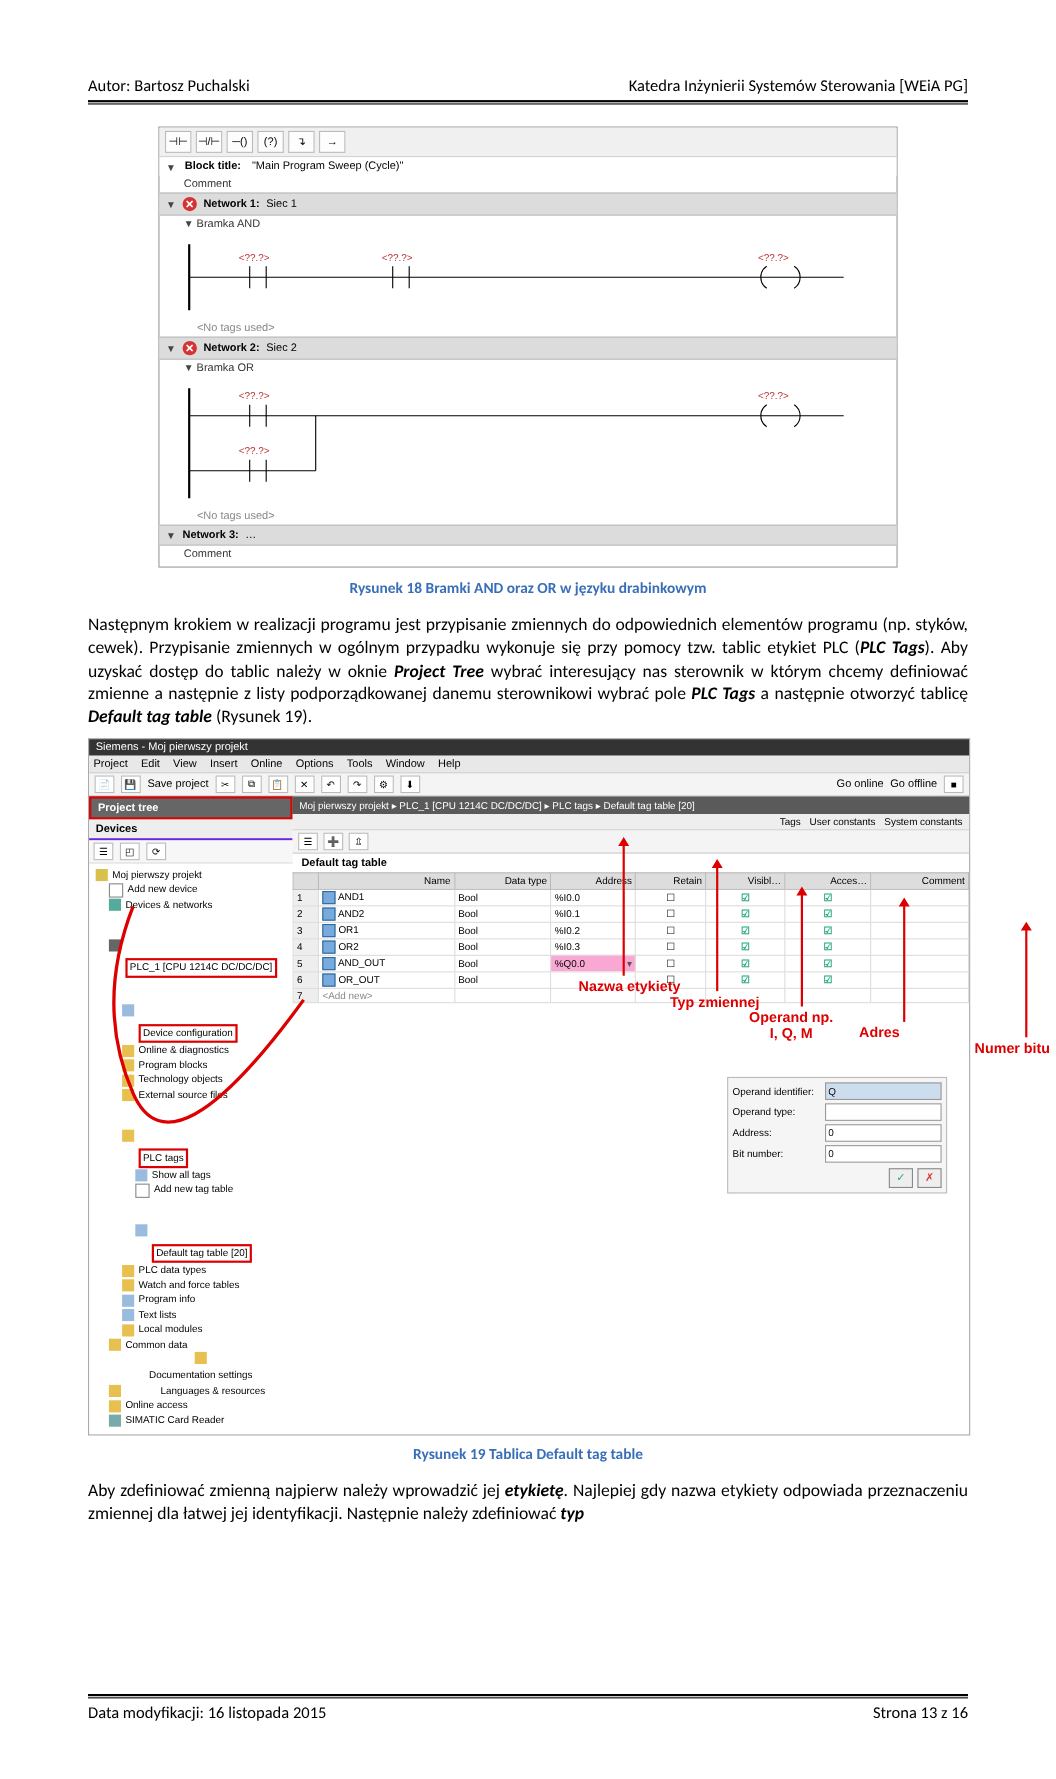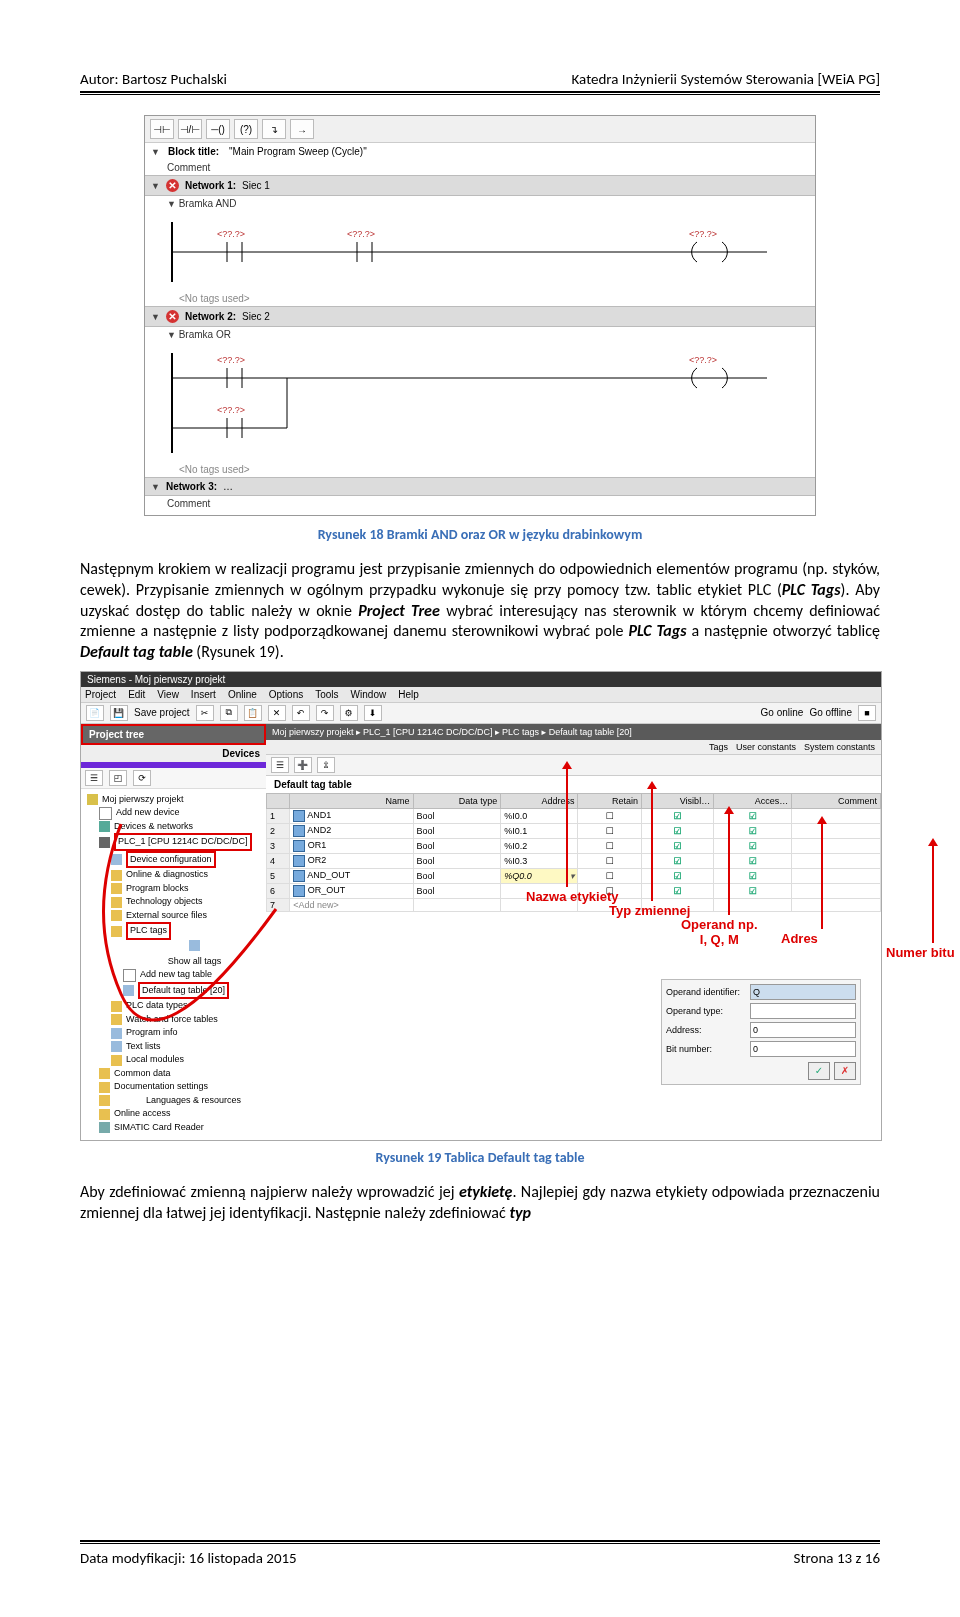--- a/index.html
+++ b/index.html
@@ -154,22 +154,21 @@
     color: #fff;
     padding: 3px 6px;
     font-size: 10px;
     font-weight: bold;
     border: 2px solid #d00;
   }
   .dev-header {
     background: #eee;
     padding: 3px 6px;
     font-weight: bold;
-    border-bottom: 6px solid #6d28d9;
-    text-align: right;
+    border-bottom: 2px solid #6d28d9;
   }
   .mini-tb {
     background: #f7f7f7;
     padding: 2px 4px;
     display: flex;
     gap: 6px;
     border-bottom: 1px solid #ddd;
   }
   .mini-btn {
     width: 16px; height: 14px;
@@ -188,21 +187,21 @@
   }
   .tree li { padding-left: 6px; display: flex; align-items: center; gap: 4px; white-space: nowrap; }
   .tree-icon { width: 11px; height: 11px; display: inline-block; }
   .ic-proj { background: #d8c04a; }
   .ic-add { background: #fff; border: 1px solid #888; position: relative; }
   .ic-net { background: #5a9; }
   .ic-cpu { background: #666; }
   .ic-folder { background: #e8c050; }
   .ic-table { background: #9bd; }
   .ic-card { background: #7aa; }
-  .boxed { border: 2px solid #d00; padding: 0 2px; box-sizing: border-box; }
+  .boxed { border: 2px solid #d00; padding: 0 2px; box-sizing: border-box; margin-top: 42px; }
   .s2-right { flex: 1; }
   .breadcrumb {
     background: #5a5a5a;
     color: #fff;
     padding: 3px 6px;
     font-size: 9px;
   }
   .right-tabs {
     background: #eee;
     display: flex;
@@ -498,21 +497,21 @@
               <span>Technology objects</span>
             </li>
             <li style="padding-left: 30px;">
               <span class="tree-icon ic-folder"></span>
               <span>External source files</span>
             </li>
             <li style="padding-left: 30px;">
               <span class="tree-icon ic-folder"></span>
               <span class="boxed">PLC tags</span>
             </li>
-            <li style="padding-left: 42px; flex-direction: column;">
+            <li style="padding-left: 42px;">
               <span class="tree-icon ic-table"></span>
               <span>Show all tags</span>
             </li>
             <li style="padding-left: 42px;">
               <span class="tree-icon ic-add"></span>
               <span>Add new tag table</span>
             </li>
             <li style="padding-left: 42px;">
               <span class="tree-icon ic-table"></span>
               <span class="boxed">Default tag table [20]</span>
@@ -534,21 +533,21 @@
               <span>Text lists</span>
             </li>
             <li style="padding-left: 30px;">
               <span class="tree-icon ic-folder"></span>
               <span>Local modules</span>
             </li>
             <li style="padding-left: 18px;">
               <span class="tree-icon ic-folder"></span>
               <span>Common data</span>
             </li>
-            <li style="padding-left: 18px;">
+            <li style="padding-left: 18px; flex-direction: column;">
               <span class="tree-icon ic-folder"></span>
               <span>Documentation settings</span>
             </li>
             <li style="padding-left: 18px; gap: 36px;">
               <span class="tree-icon ic-folder"></span>
               <span>Languages &amp; resources</span>
             </li>
             <li style="padding-left: 18px;">
               <span class="tree-icon ic-folder"></span>
               <span>Online access</span>
@@ -623,21 +622,21 @@
                 <td>%I0.3</td>
                 <td style="text-align: center;">☐</td>
                 <td style="text-align: center;"><span class="chk">☑</span></td>
                 <td style="text-align: center;"><span class="chk">☑</span></td>
                 <td></td>
               </tr>
               <tr>
                 <td style="background: rgb(238, 238, 238);">5</td>
                 <td><span class="tag-ic"></span><span> AND_OUT</span></td>
                 <td>Bool</td>
-                <td style="background: #fef9c3; font-style: italic;">%Q0.0 <span style="float:right;color:#555">▾</span></td>
+                <td style="background: #f9a8d4;">%Q0.0 <span style="float:right;color:#555">▾</span></td>
                 <td style="text-align: center;">☐</td>
                 <td style="text-align: center;"><span class="chk">☑</span></td>
                 <td style="text-align: center;"><span class="chk">☑</span></td>
                 <td></td>
               </tr>
               <tr>
                 <td style="background: rgb(238, 238, 238);">6</td>
                 <td><span class="tag-ic"></span><span> OR_OUT</span></td>
                 <td>Bool</td>
                 <td></td>

